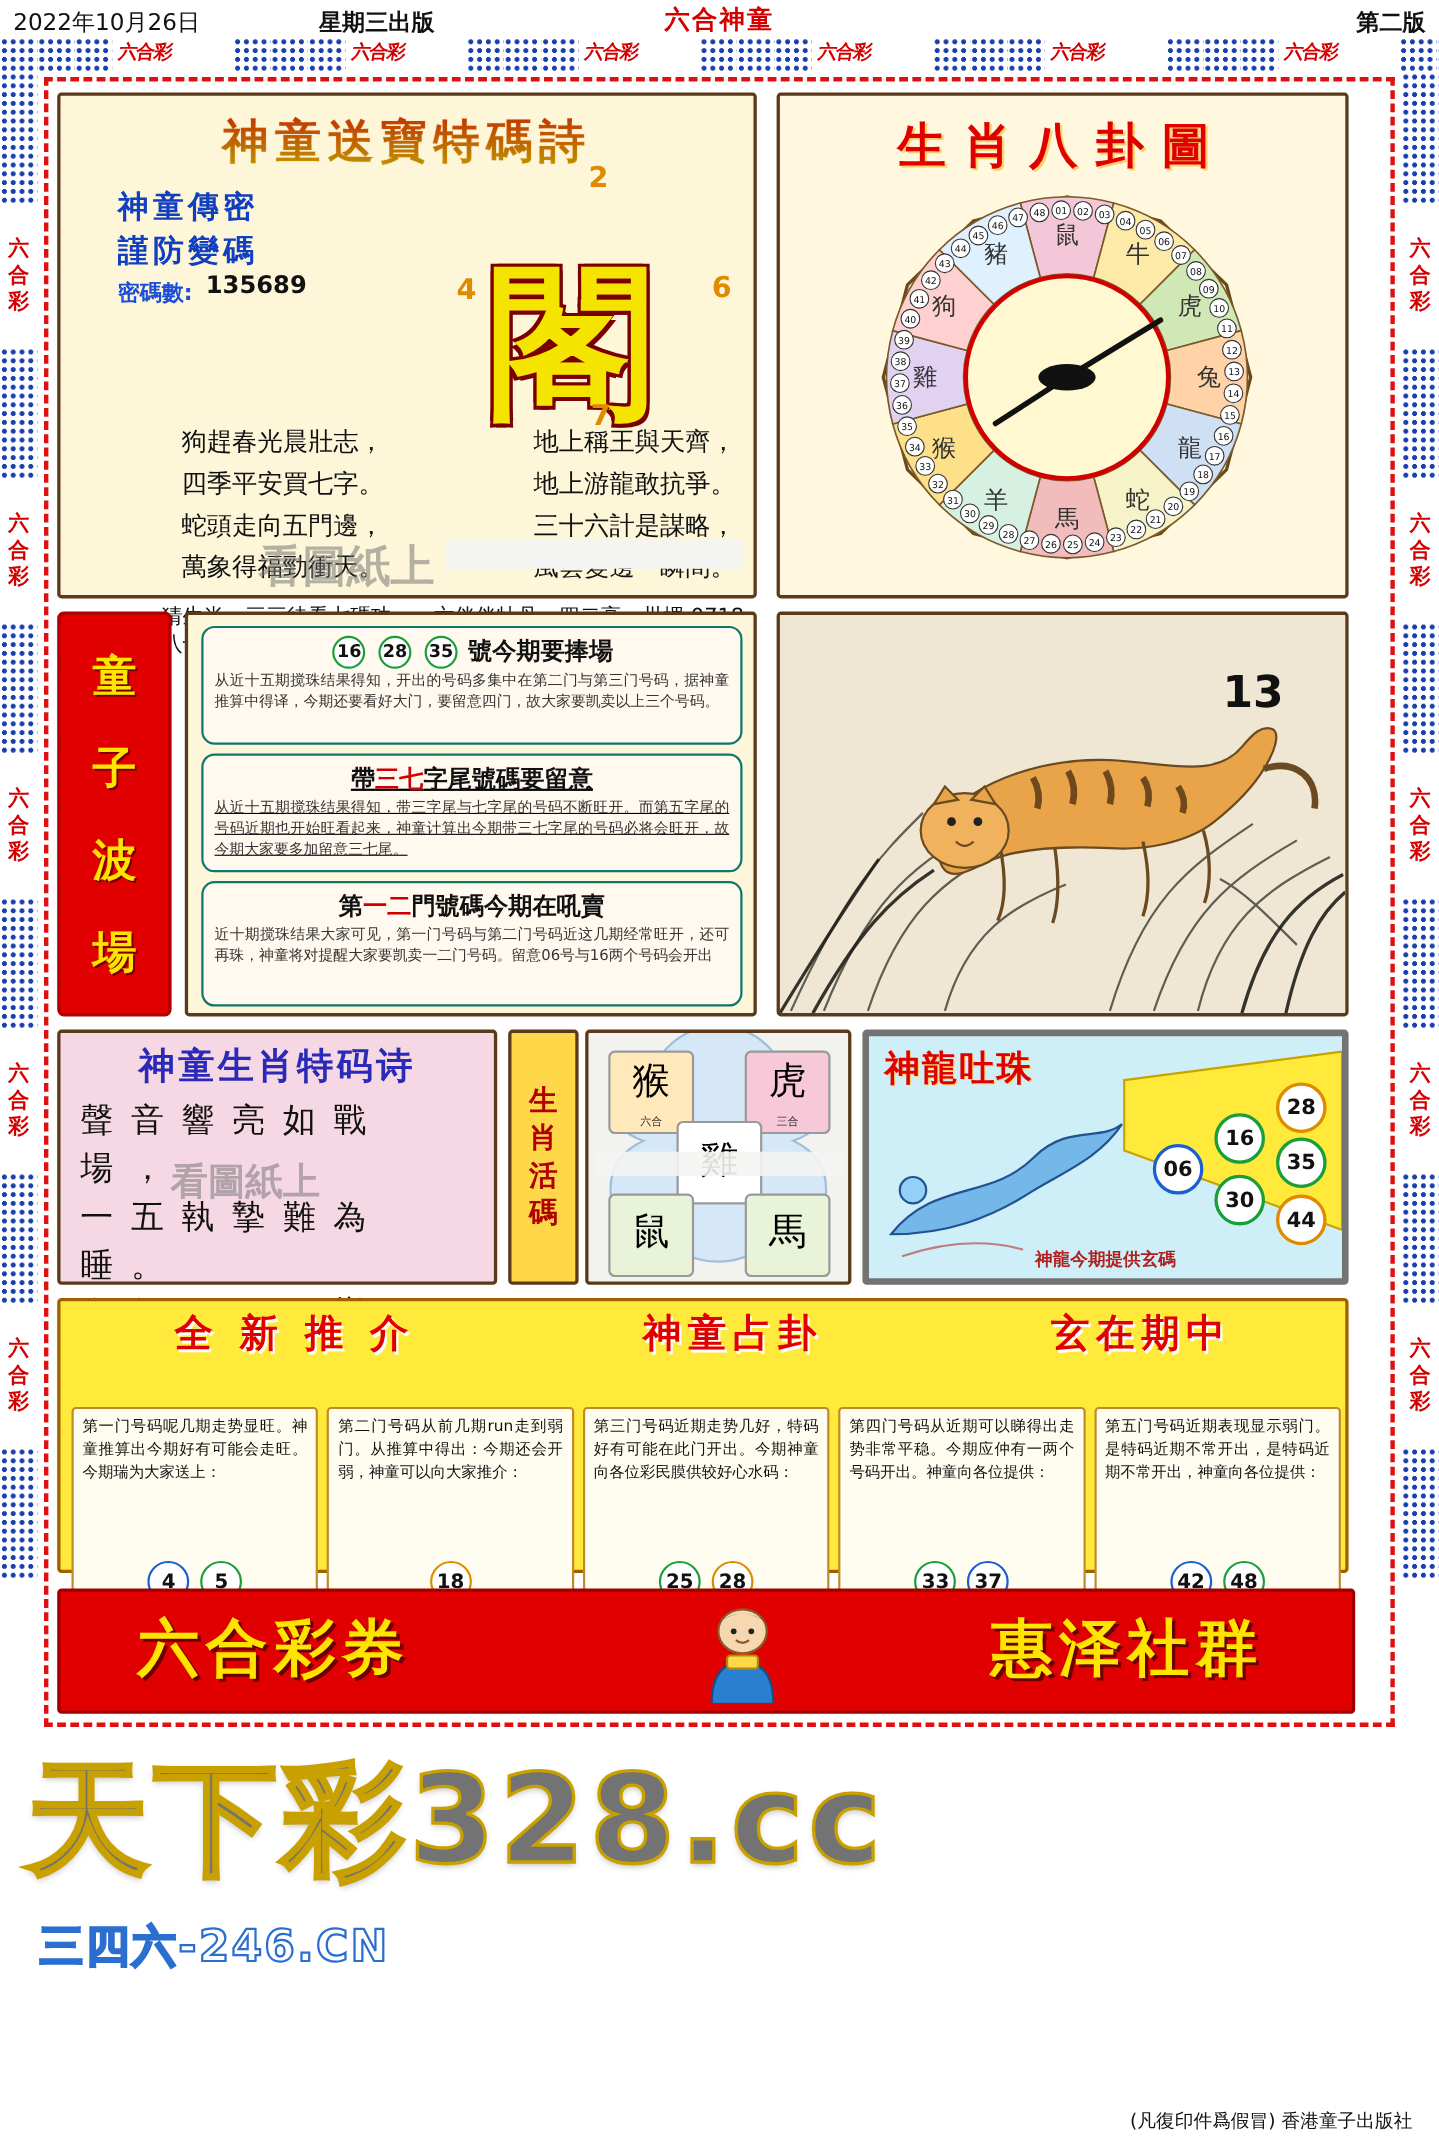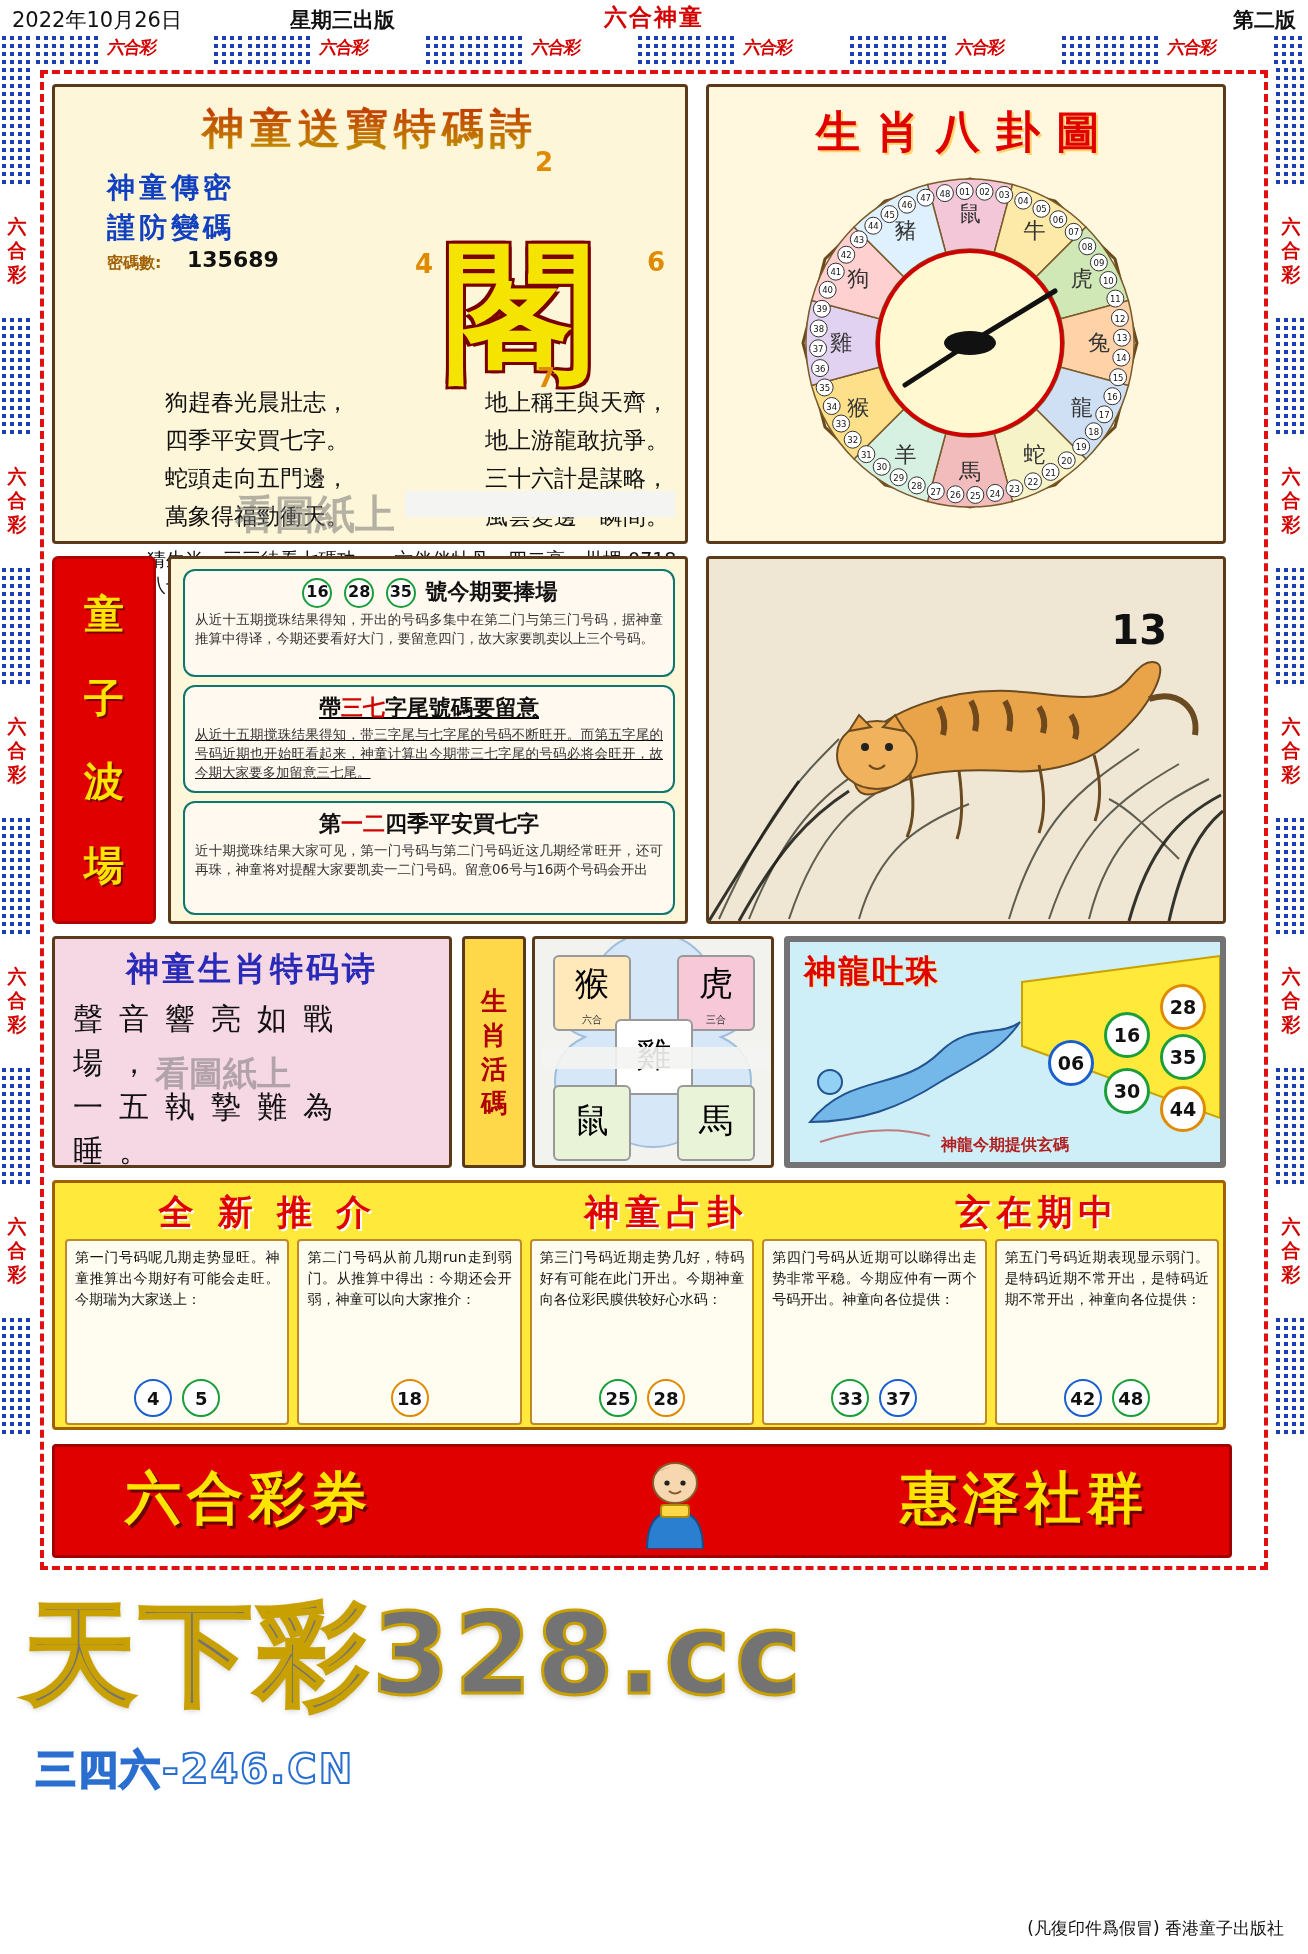--- a/index.html
+++ b/index.html
@@ -34,21 +34,21 @@
   
   .panel{position:absolute;box-sizing:border-box;}
 
   
   .poem{left:52px;top:84px;width:636px;height:460px;background:#fdf6d8;border:3px solid #5a3a1a;border-radius:4px;}
   .poem .ptitle{position:absolute;left:0;top:14px;width:100%;text-align:center;font-size:42px;font-weight:bold;letter-spacing:6px;
      background:linear-gradient(#ff3b00,#ffd000);-webkit-background-clip:text;background-clip:text;color:transparent;
      text-shadow:0 0 1px rgba(0,0,0,.25);font-family:"DejaVu Sans",sans-serif;}
   .poem .sub1{position:absolute;left:52px;top:82px;font-size:28px;color:#1040c0;font-weight:bold;letter-spacing:4px;}
   .poem .sub2{position:absolute;left:52px;top:122px;font-size:28px;color:#1040c0;font-weight:bold;letter-spacing:4px;}
-  .poem .codelabel{position:absolute;left:52px;top:166px;font-size:16px;color:#a16207;font-weight:bold;}
+  .poem .codelabel{position:absolute;left:52px;top:166px;font-size:20px;color:#1d4ed8;font-weight:bold;}
   .poem .codeval{position:absolute;left:132px;top:160px;font-size:22px;color:#111;font-weight:bold;}
   .poem .bigchar{position:absolute;left:390px;top:150px;font-size:150px;font-weight:bold;color:#f5e400;
      text-shadow:-3px -3px 0 #7a0000,3px -3px 0 #7a0000,-3px 3px 0 #7a0000,3px 3px 0 #7a0000;line-height:1;font-family:"DejaVu Sans",serif;}
   .poem .n{position:absolute;font-size:26px;font-weight:bold;color:#e08a00;}
   .poem .n1{left:480px;top:60px;}
   .poem .n2{left:360px;top:162px;}
   .poem .n3{left:592px;top:160px;}
   .poem .n4{left:482px;top:276px;}
   .poem .verse{position:absolute;font-size:23px;color:#111;line-height:38px;}
   .poem .vleft{left:110px;top:296px;}
@@ -95,21 +95,21 @@
   .dragon{left:784px;top:936px;width:442px;height:232px;background:#cfeff8;border:6px solid #737373;border-radius:4px;overflow:hidden;}
   .dragon .dt{position:absolute;left:14px;top:8px;font-size:32px;font-weight:bold;color:#e00000;letter-spacing:2px;text-shadow:1px 1px 0 #ffd36b;}
   .dragon .dfoot{position:absolute;left:0;bottom:6px;width:100%;text-align:center;font-size:16px;color:#b02020;font-weight:bold;}
   .dball{position:absolute;width:40px;height:40px;border-radius:50%;border:3px solid;display:flex;align-items:center;justify-content:center;font-size:19px;font-weight:bold;background:#fff;color:#111;}
 
   
   .fivedoor{left:52px;top:1180px;width:1174px;height:250px;background:#ffe93a;border:3px solid #a06000;border-radius:4px;}
   .fdhead{position:absolute;top:6px;width:100%;display:flex;justify-content:space-around;}
   .fdhead .h{font-size:35px;font-weight:bold;color:#e00000;letter-spacing:6px;text-shadow:2px 2px 0 #fff;}
   .fdcols{position:absolute;left:10px;top:56px;width:1154px;display:flex;gap:8px;}
-  .fdcol{flex:1;background:#fffdf0;border:2px solid #c08a2a;border-radius:4px;height:186px;position:relative;padding:6px 8px;box-sizing:border-box;}
+  .fdcol{flex:1;background:#fffdf0;border:2px solid #c08a2a;border-radius:4px;height:186px;position:relative;padding:6px 8px;box-sizing:border-box;margin-top:40px;}
   .fdtxt{font-size:14px;color:#111;line-height:21px;text-align:justify;}
   .fdnums{position:absolute;left:0;bottom:6px;width:100%;display:flex;justify-content:center;gap:10px;}
   .fdball{width:34px;height:34px;border-radius:50%;border:2px solid;display:flex;align-items:center;justify-content:center;font-size:18px;font-weight:bold;background:#fff;color:#111;}
 
   
   .bottombanner{position:absolute;left:52px;top:1444px;width:1174px;height:108px;background:#e00000;border:3px solid #a00000;border-radius:4px;}
   .bottombanner .bl{position:absolute;left:70px;top:14px;font-size:56px;font-weight:bold;color:#ffe400;letter-spacing:6px;text-shadow:3px 3px 0 #6a0000;}
   .bottombanner .br{position:absolute;right:80px;top:14px;font-size:56px;font-weight:bold;color:#ffe400;letter-spacing:6px;text-shadow:3px 3px 0 #6a0000;}
   .bottombanner .boy{position:absolute;left:560px;top:6px;width:120px;height:96px;}
   .wmtext{position:absolute;left:24px;top:1580px;font-size:112px;font-weight:bold;color:#737373;-webkit-text-stroke:3px #c8a000;letter-spacing:4px;text-shadow:0 2px 6px rgba(0,0,0,.25);}
@@ -428,21 +428,21 @@
       <div class="tipbody">从近十五期搅珠结果得知，开出的号码多集中在第二门与第三门号码，据神童推算中得译，今期还要看好大门，要留意四门，故大家要凯卖以上三个号码。</div>
     </div>
     <div class="tipbox tb2">
       <div class="tiphead">
         <span>帶</span><span class="red">三七</span><span>字尾號碼要留意</span>
       </div>
       <div class="tipbody">从近十五期搅珠结果得知，带三字尾与七字尾的号码不断旺开。而第五字尾的号码近期也开始旺看起来，神童计算出今期带三七字尾的号码必将会旺开，故今期大家要多加留意三七尾。</div>
     </div>
     <div class="tipbox tb3">
       <div class="tiphead">
-        <span>第</span><span class="red">一二</span><span>四季平安買七字</span>
+        <span>第</span><span class="red">一二</span><span>門號碼今期在吼賣</span>
       </div>
       <div class="tipbody">近十期搅珠结果大家可见，第一门号码与第二门号码近这几期经常旺开，还可再珠，神童将对提醒大家要凯卖一二门号码。留意06号与16两个号码会开出</div>
     </div>
   </div>
 
   <div class="panel tiger">
     <div class="tnum">13</div>
     <svg width="514" height="362" viewBox="0 0 514 362">
       <rect x="0" y="0" width="514" height="362" fill="#efe7d4"></rect>
 

